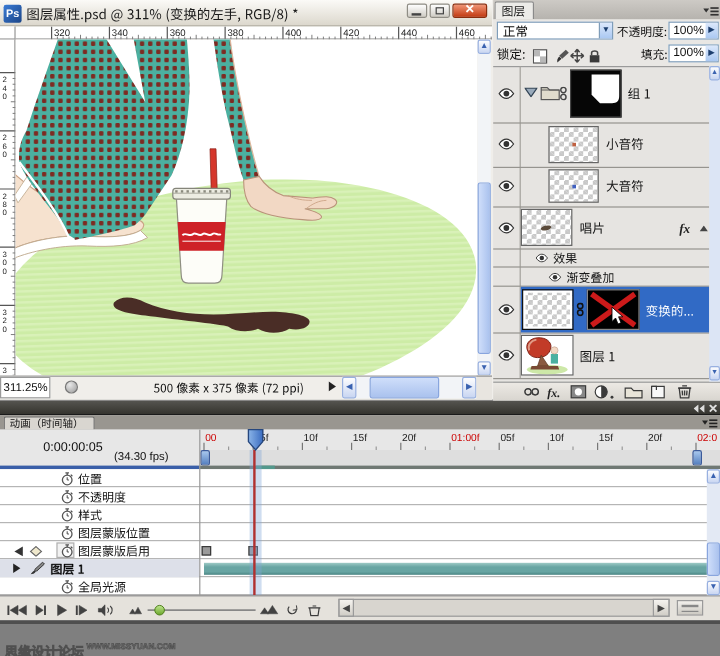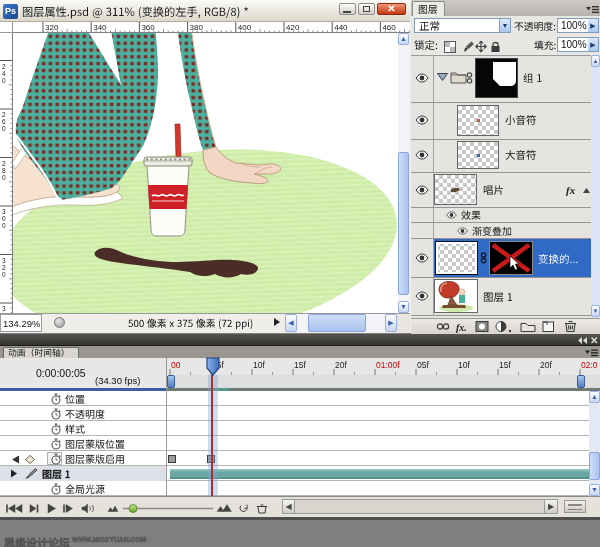--- a/index.html
+++ b/index.html
@@ -268,21 +268,21 @@
       <rect x="175.3" y="125.5" width="2" height="2" fill="#8a8a7e"></rect>
       <path d="M135 152 L175 152 L173.5 176 L136.5 176 Z" fill="#ce2127"></path>
       <path d="M139 163 C 142 160 145 165 148 162 C 150 160 153 165 156 162 C 158 160 161 165 164 162 C 166 160 169 164 171 162" fill="none" stroke="#ffffff" stroke-width="1.6"></path>
       <line x1="139" y1="168" x2="171" y2="168" stroke="#ffffff" stroke-width="0.8"></line>
     </svg>
 <div class="abs" style="left:398px;top:33px;width:11px;height:280px;background:#f2f4f7"></div>
 <div class="abs" style="left:398px;top:33px;width:11px;height:12px;background:linear-gradient(180deg,#fdfdfe,#c9d6f2);border:1px solid #98b0e0;border-radius:2px;color:#3a62b0;font-size:7px;text-align:center;line-height:10px">▲</div>
 <div class="abs" style="left:398px;top:301px;width:11px;height:12px;background:linear-gradient(180deg,#fdfdfe,#c9d6f2);border:1px solid #98b0e0;border-radius:2px;color:#3a62b0;font-size:7px;text-align:center;line-height:10px">▼</div>
 <div class="abs" style="left:398px;top:152px;width:11px;height:143px;background:linear-gradient(90deg,#cfdefa,#aac2ee);border:1px solid #88a5de;border-radius:2px"></div>
 <div class="abs" style="left:0;top:313px;width:410px;height:20px;background:#f0eeea;border-top:1px solid #9a9a9a"></div>
-<div class="abs" style="left:0;top:314px;width:42px;height:18px;background:#fff;border:1px solid #9a9a9a;font-size:9.5px;color:#111;line-height:17px;padding-left:2px">134.29%</div>
+<div class="abs" style="left:0;top:314px;width:42px;height:18px;background:#fff;border:1px solid #9a9a9a;font-size:9.5px;color:#111;line-height:17px;padding-left:2px">311.25%</div>
 <div class="abs" style="left:54px;top:317px;width:11px;height:11px;border-radius:50%;background:radial-gradient(circle at 35% 30%,#e8e8e8,#9a9a9a);border:1px solid #777"></div>
 <svg style="position:absolute;left:128px;top:314px;overflow:visible" width="128" height="18" viewBox="0 -13 128 18">
       <path d="M2.6 0.1C3.8 0.1 4.9 -0.8 4.9 -2.3C4.9 -3.9 3.9 -4.6 2.8 -4.6C2.3 -4.6 2.0 -4.5 1.7 -4.3L1.9 -6.4H4.6V-7.2H1.1L0.8 -3.8L1.3 -3.5C1.7 -3.8 2.0 -3.9 2.5 -3.9C3.4 -3.9 4.0 -3.3 4.0 -2.3C4.0 -1.3 3.3 -0.6 2.5 -0.6C1.6 -0.6 1.1 -1.0 0.7 -1.4L0.3 -0.8C0.8 -0.3 1.4 0.1 2.6 0.1Z M8.2 0.1C9.5 0.1 10.4 -1.1 10.4 -3.6C10.4 -6.1 9.5 -7.3 8.2 -7.3C6.8 -7.3 5.9 -6.1 5.9 -3.6C5.9 -1.1 6.8 0.1 8.2 0.1ZM8.2 -0.6C7.4 -0.6 6.8 -1.5 6.8 -3.6C6.8 -5.7 7.4 -6.6 8.2 -6.6C9.0 -6.6 9.5 -5.7 9.5 -3.6C9.5 -1.5 9.0 -0.6 8.2 -0.6Z M13.6 0.1C15.0 0.1 15.8 -1.1 15.8 -3.6C15.8 -6.1 15.0 -7.3 13.6 -7.3C12.2 -7.3 11.4 -6.1 11.4 -3.6C11.4 -1.1 12.2 0.1 13.6 0.1ZM13.6 -0.6C12.8 -0.6 12.2 -1.5 12.2 -3.6C12.2 -5.7 12.8 -6.6 13.6 -6.6C14.4 -6.6 15.0 -5.7 15.0 -3.6C15.0 -1.5 14.4 -0.6 13.6 -0.6Z M23.7 -7.0H25.6C25.4 -6.8 25.2 -6.5 25.0 -6.3H23.1C23.3 -6.5 23.5 -6.8 23.7 -7.0ZM27.8 -3.8C27.5 -3.5 26.9 -3.0 26.5 -2.7C26.3 -3.1 26.1 -3.6 26.0 -4.1H28.0V-6.3H25.8C26.1 -6.6 26.4 -7.0 26.6 -7.3L26.1 -7.6L26.0 -7.6H24.0L24.3 -8.1L23.6 -8.2C23.2 -7.4 22.5 -6.5 21.5 -5.8C21.7 -5.7 21.9 -5.5 22.0 -5.4L22.3 -5.6V-4.1H24.2C23.5 -3.7 22.5 -3.3 21.7 -3.0C21.8 -2.9 22.1 -2.7 22.1 -2.5C22.7 -2.7 23.4 -3.0 24.0 -3.4C24.2 -3.2 24.3 -3.1 24.4 -2.9C23.8 -2.4 22.6 -1.9 21.8 -1.6C21.9 -1.5 22.1 -1.3 22.2 -1.1C23.0 -1.5 24.0 -2.0 24.7 -2.5C24.9 -2.3 25.0 -2.1 25.0 -1.9C24.2 -1.2 22.8 -0.4 21.6 -0.0C21.8 0.1 21.9 0.4 22.0 0.5C23.1 0.1 24.3 -0.6 25.2 -1.3C25.3 -0.7 25.1 -0.2 24.9 0.0C24.7 0.2 24.5 0.2 24.3 0.2C24.1 0.2 23.8 0.2 23.5 0.1C23.6 0.3 23.6 0.6 23.7 0.8C23.9 0.8 24.2 0.8 24.4 0.8C24.8 0.8 25.1 0.7 25.4 0.5C26.2 -0.1 26.1 -2.3 24.5 -3.7C24.7 -3.8 24.9 -4.0 25.1 -4.1H25.4C25.8 -2.1 26.7 -0.5 28.0 0.4C28.1 0.2 28.3 -0.1 28.5 -0.2C27.8 -0.6 27.2 -1.3 26.7 -2.2C27.2 -2.5 27.9 -3.0 28.3 -3.4ZM23.0 -5.8H24.8V-4.6H23.0ZM25.5 -5.8H27.3V-4.6H25.5ZM21.3 -8.2C20.8 -6.7 20.0 -5.2 19.2 -4.2C19.3 -4.0 19.5 -3.6 19.6 -3.4C19.9 -3.8 20.2 -4.3 20.5 -4.7V0.8H21.2V-6.1C21.5 -6.7 21.8 -7.3 22.0 -8.0Z M35.0 -0.9C35.9 -0.5 36.9 0.1 37.4 0.6L38.0 0.1C37.5 -0.3 36.4 -0.9 35.6 -1.3ZM31.7 -1.3C31.1 -0.7 30.1 -0.2 29.2 0.1C29.4 0.2 29.7 0.5 29.8 0.6C30.7 0.2 31.7 -0.4 32.3 -1.0ZM29.4 -5.1V-4.5H32.5C32.2 -4.2 31.8 -3.9 31.4 -3.6L30.8 -3.9L30.3 -3.5C30.9 -3.2 31.7 -2.7 32.2 -2.4L31.8 -2.1L29.4 -2.1L29.5 -1.5L33.3 -1.5V0.8H34.1V-1.6L37.0 -1.6C37.2 -1.5 37.4 -1.3 37.6 -1.1L38.1 -1.5C37.6 -2.1 36.6 -2.8 35.7 -3.3L35.2 -2.9C35.5 -2.7 35.9 -2.4 36.3 -2.2L32.8 -2.1C33.7 -2.7 34.7 -3.4 35.5 -4.0L34.9 -4.4C34.3 -3.9 33.5 -3.3 32.8 -2.8C32.5 -2.9 32.3 -3.1 32.0 -3.3C32.4 -3.6 33.0 -4.1 33.5 -4.5H38.0V-5.1H34.1V-5.8H37.0V-6.3H34.1V-6.9H37.6V-7.5H34.1V-8.2H33.3V-7.5H29.9V-6.9H33.3V-6.3H30.5V-5.8H33.3V-5.1Z M41.5 0.0H42.4L43.1 -1.2C43.3 -1.6 43.5 -1.9 43.6 -2.2H43.7C43.9 -1.9 44.1 -1.6 44.3 -1.2L45.1 0.0H46.0L44.3 -2.7L45.9 -5.3H45.0L44.3 -4.2C44.1 -3.9 44.0 -3.6 43.8 -3.3H43.8C43.6 -3.6 43.4 -3.9 43.3 -4.2L42.6 -5.3H41.6L43.2 -2.8Z M51.5 0.1C52.7 0.1 53.8 -0.6 53.8 -1.9C53.8 -2.9 53.1 -3.5 52.3 -3.7V-3.8C53.0 -4.1 53.5 -4.6 53.5 -5.5C53.5 -6.7 52.6 -7.3 51.4 -7.3C50.6 -7.3 50.0 -6.9 49.4 -6.5L49.9 -5.9C50.3 -6.3 50.8 -6.6 51.4 -6.6C52.2 -6.6 52.6 -6.1 52.6 -5.4C52.6 -4.7 52.1 -4.1 50.6 -4.1V-3.4C52.3 -3.4 52.9 -2.8 52.9 -2.0C52.9 -1.1 52.3 -0.6 51.4 -0.6C50.6 -0.6 50.0 -1.0 49.6 -1.4L49.2 -0.9C49.6 -0.3 50.3 0.1 51.5 0.1Z M56.3 0.0H57.2C57.3 -2.8 57.6 -4.5 59.3 -6.6V-7.2H54.8V-6.4H58.3C56.9 -4.5 56.4 -2.7 56.3 0.0Z M62.3 0.1C63.5 0.1 64.7 -0.8 64.7 -2.3C64.7 -3.9 63.7 -4.6 62.5 -4.6C62.1 -4.6 61.8 -4.5 61.4 -4.3L61.6 -6.4H64.3V-7.2H60.8L60.6 -3.8L61.1 -3.5C61.5 -3.8 61.8 -3.9 62.3 -3.9C63.2 -3.9 63.8 -3.3 63.8 -2.3C63.8 -1.3 63.1 -0.6 62.2 -0.6C61.4 -0.6 60.9 -1.0 60.5 -1.4L60.0 -0.8C60.5 -0.3 61.2 0.1 62.3 0.1Z M72.5 -7.0H74.5C74.3 -6.8 74.1 -6.5 73.9 -6.3H71.9C72.2 -6.5 72.4 -6.8 72.5 -7.0ZM76.7 -3.8C76.4 -3.5 75.8 -3.0 75.4 -2.7C75.2 -3.1 75.0 -3.6 74.9 -4.1H76.9V-6.3H74.7C75.0 -6.6 75.2 -7.0 75.4 -7.3L75.0 -7.6L74.9 -7.6H72.9L73.2 -8.1L72.5 -8.2C72.1 -7.4 71.4 -6.5 70.4 -5.8C70.5 -5.7 70.8 -5.5 70.9 -5.4L71.2 -5.6V-4.1H73.0C72.3 -3.7 71.4 -3.3 70.6 -3.0C70.7 -2.9 70.9 -2.7 71.0 -2.5C71.6 -2.7 72.3 -3.0 72.9 -3.4C73.0 -3.2 73.2 -3.1 73.3 -2.9C72.6 -2.4 71.5 -1.9 70.7 -1.6C70.8 -1.5 71.0 -1.3 71.1 -1.1C71.9 -1.5 72.9 -2.0 73.6 -2.5C73.7 -2.3 73.8 -2.1 73.9 -1.9C73.1 -1.2 71.7 -0.4 70.5 -0.0C70.6 0.1 70.8 0.4 70.9 0.5C72.0 0.1 73.2 -0.6 74.1 -1.3C74.2 -0.7 74.0 -0.2 73.8 0.0C73.6 0.2 73.4 0.2 73.2 0.2C73.0 0.2 72.7 0.2 72.4 0.1C72.5 0.3 72.5 0.6 72.5 0.8C72.8 0.8 73.1 0.8 73.3 0.8C73.7 0.8 74.0 0.7 74.2 0.5C75.0 -0.1 75.0 -2.3 73.4 -3.7C73.6 -3.8 73.8 -4.0 74.0 -4.1H74.2C74.7 -2.1 75.6 -0.5 76.9 0.4C77.0 0.2 77.2 -0.1 77.4 -0.2C76.7 -0.6 76.1 -1.3 75.6 -2.2C76.1 -2.5 76.7 -3.0 77.2 -3.4ZM71.9 -5.8H73.7V-4.6H71.9ZM74.3 -5.8H76.2V-4.6H74.3ZM70.2 -8.2C69.7 -6.7 68.9 -5.2 68.1 -4.2C68.2 -4.0 68.4 -3.6 68.5 -3.4C68.8 -3.8 69.1 -4.3 69.4 -4.7V0.8H70.1V-6.1C70.4 -6.7 70.6 -7.3 70.9 -8.0Z M83.9 -0.9C84.8 -0.5 85.8 0.1 86.3 0.6L86.9 0.1C86.3 -0.3 85.3 -0.9 84.5 -1.3ZM80.5 -1.3C79.9 -0.7 79.0 -0.2 78.1 0.1C78.3 0.2 78.6 0.5 78.7 0.6C79.5 0.2 80.6 -0.4 81.2 -1.0ZM78.3 -5.1V-4.5H81.4C81.1 -4.2 80.7 -3.9 80.3 -3.6L79.7 -3.9L79.2 -3.5C79.8 -3.2 80.6 -2.7 81.1 -2.4L80.6 -2.1L78.3 -2.1L78.4 -1.5L82.2 -1.5V0.8H82.9V-1.6L85.9 -1.6C86.1 -1.5 86.3 -1.3 86.5 -1.1L87.0 -1.5C86.5 -2.1 85.5 -2.8 84.6 -3.3L84.1 -2.9C84.4 -2.7 84.8 -2.4 85.1 -2.2L81.7 -2.1C82.6 -2.7 83.6 -3.4 84.4 -4.0L83.7 -4.4C83.2 -3.9 82.4 -3.3 81.7 -2.8C81.4 -2.9 81.1 -3.1 80.8 -3.3C81.3 -3.6 81.9 -4.1 82.4 -4.5H86.9V-5.1H82.9V-5.8H85.9V-6.3H82.9V-6.9H86.5V-7.5H82.9V-8.2H82.2V-7.5H78.8V-6.9H82.2V-6.3H79.4V-5.8H82.2V-5.1Z M92.5 1.9 93.1 1.7C92.2 0.3 91.8 -1.4 91.8 -3.0C91.8 -4.7 92.2 -6.4 93.1 -7.8L92.5 -8.0C91.6 -6.5 91.1 -5.0 91.1 -3.0C91.1 -1.1 91.6 0.5 92.5 1.9Z M95.4 0.0H96.4C96.5 -2.8 96.8 -4.5 98.5 -6.6V-7.2H94.0V-6.4H97.5C96.1 -4.5 95.6 -2.7 95.4 0.0Z M99.4 0.0H103.9V-0.8H101.9C101.5 -0.8 101.1 -0.7 100.7 -0.7C102.4 -2.3 103.5 -3.8 103.5 -5.2C103.5 -6.5 102.7 -7.3 101.4 -7.3C100.5 -7.3 99.9 -6.9 99.3 -6.3L99.9 -5.8C100.3 -6.2 100.8 -6.6 101.3 -6.6C102.2 -6.6 102.7 -6.0 102.7 -5.2C102.7 -3.9 101.6 -2.5 99.4 -0.5Z M108.0 2.2H108.9V0.4L108.8 -0.5C109.3 -0.1 109.8 0.1 110.3 0.1C111.5 0.1 112.6 -0.9 112.6 -2.7C112.6 -4.4 111.9 -5.5 110.5 -5.5C109.9 -5.5 109.3 -5.1 108.8 -4.7H108.8L108.7 -5.3H108.0ZM110.2 -0.6C109.8 -0.6 109.3 -0.8 108.9 -1.2V-4.0C109.4 -4.4 109.8 -4.7 110.3 -4.7C111.3 -4.7 111.7 -3.9 111.7 -2.7C111.7 -1.4 111.1 -0.6 110.2 -0.6Z M114.1 2.2H115.0V0.4L114.9 -0.5C115.4 -0.1 115.9 0.1 116.4 0.1C117.6 0.1 118.7 -0.9 118.7 -2.7C118.7 -4.4 118.0 -5.5 116.6 -5.5C116.0 -5.5 115.4 -5.1 114.9 -4.7H114.9L114.8 -5.3H114.1ZM116.2 -0.6C115.9 -0.6 115.4 -0.8 115.0 -1.2V-4.0C115.5 -4.4 115.9 -4.7 116.4 -4.7C117.4 -4.7 117.8 -3.9 117.8 -2.7C117.8 -1.4 117.1 -0.6 116.2 -0.6Z M120.1 0.0H121.0V-5.3H120.1ZM120.6 -6.4C120.9 -6.4 121.2 -6.7 121.2 -7.0C121.2 -7.4 120.9 -7.6 120.6 -7.6C120.2 -7.6 120.0 -7.4 120.0 -7.0C120.0 -6.7 120.2 -6.4 120.6 -6.4Z M122.9 1.9C123.8 0.5 124.3 -1.1 124.3 -3.0C124.3 -5.0 123.8 -6.5 122.9 -8.0L122.3 -7.8C123.2 -6.4 123.6 -4.7 123.6 -3.0C123.6 -1.4 123.2 0.3 122.3 1.7Z" fill="#111"></path>
     </svg>
 <div class="abs" style="left:274px;top:318px;width:0;height:0;border-left:6px solid #222;border-top:4px solid transparent;border-bottom:4px solid transparent"></div>
 <div class="abs" style="left:285px;top:314px;width:112px;height:18px;background:#f2f4f7"></div>
 <div class="abs" style="left:285px;top:314px;width:12px;height:18px;background:linear-gradient(180deg,#fdfdfe,#c9d6f2);border:1px solid #98b0e0;border-radius:2px;color:#3a62b0;font-size:7px;text-align:center;line-height:16px">◀</div>
 <div class="abs" style="left:385px;top:314px;width:12px;height:18px;background:linear-gradient(180deg,#fdfdfe,#c9d6f2);border:1px solid #98b0e0;border-radius:2px;color:#3a62b0;font-size:7px;text-align:center;line-height:16px">▶</div>
 <div class="abs" style="left:308px;top:314px;width:58px;height:18px;background:linear-gradient(180deg,#cfdefa,#aac2ee);border:1px solid #88a5de;border-radius:2px"></div>
 <div class="abs" style="left:397px;top:313px;width:13px;height:20px;background:#e8e5e0;border-top:1px solid #9a9a9a"></div>

